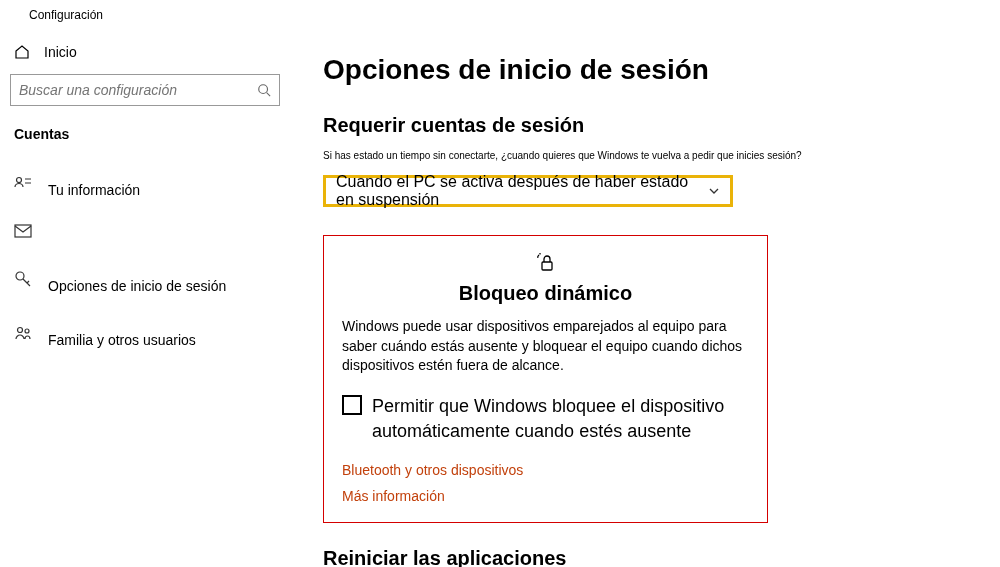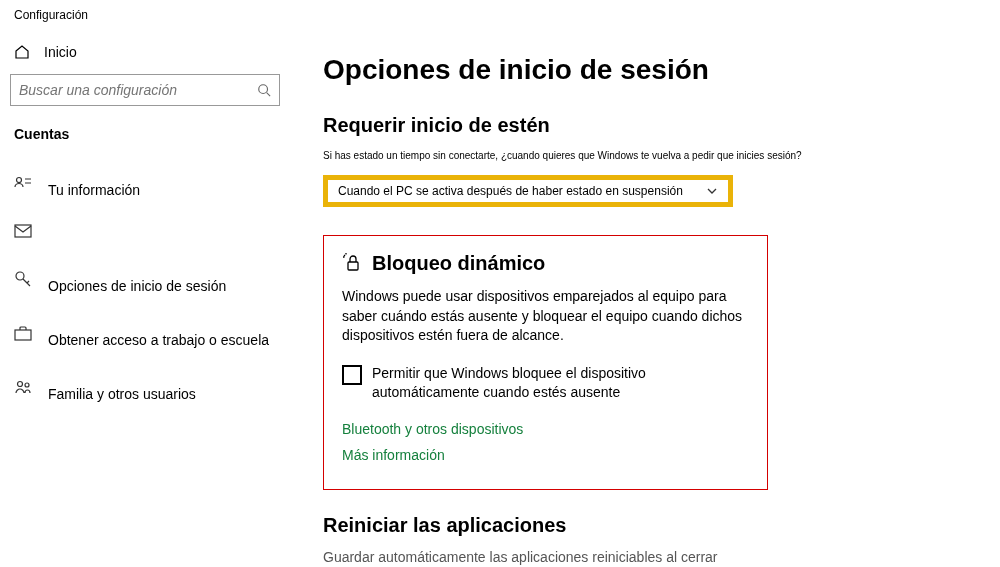--- a/index.html
+++ b/index.html
@@ -10,20 +10,21 @@
     background: #fff;
     width: 1000px;
     height: 567px;
     overflow: hidden;
     display: flex;
     flex-direction: column;
   }
   .titlebar {
     padding: 8px 14px 4px;
     font-size: 12px;
+    margin-left: 15px;
   }
   .layout {
     display: flex;
     flex: 1;
     overflow: hidden;
   }
   .sidebar {
     width: 295px;
     padding: 8px 0 0 0;
     display: flex;
@@ -76,59 +77,60 @@
     flex: 1;
     padding: 28px 24px 0 28px;
     overflow: hidden;
   }
   h1 { font-size: 28px; font-weight: 600; margin-bottom: 28px; }
   h2 { font-size: 20px; font-weight: 600; margin-bottom: 12px; }
   .desc { font-size: 10px; margin-bottom: 12px; max-width: 620px; line-height: 1.4; }
   .dropdown {
     width: 410px;
     height: 32px;
-    border: 5px solid #eab308;
+    border: 3px solid #eab308;
     display: flex;
     align-items: center;
     justify-content: space-between;
     padding: 0 10px;
-    font-size: 12px;
+    font-size: 16px;
     cursor: pointer;
     margin-bottom: 28px;
   }
   .highlight-box {
     border: 1.5px solid #d40000;
     padding: 16px 18px 18px;
     width: 445px;
     margin-bottom: 24px;
   }
   .dynlock-title {
     display: flex;
-    align-items: flex-start;
+    align-items: center;
     gap: 10px;
     font-size: 20px;
     font-weight: 600;
     margin-bottom: 12px;
+    flex-direction: column;
   }
   .dynlock-desc { font-size: 14px; line-height: 1.4; margin-bottom: 18px; }
   .checkbox-row {
     display: flex;
     align-items: flex-start;
     gap: 10px;
     margin-bottom: 18px;
   }
   .checkbox-row .box {
     width: 20px; height: 20px;
     border: 2px solid #000;
     flex-shrink: 0;
     margin-top: 1px;
   }
-  .checkbox-row .cblabel { font-size: 14px; line-height: 1.4; }
+  .checkbox-row .cblabel { font-size: 18px; line-height: 1.4; }
   .link {
-    color: #15803d;
+    color: #c2410c;
     font-size: 14px;
     cursor: pointer;
     margin-bottom: 10px;
     display: block;
   }
   .cut-text { color: #555; font-size: 14px; margin-top: 6px; }
   svg { display: block; }
 </style>
 </head>
 <body>
@@ -184,47 +186,38 @@
     <div class="nav-item">
       <span class="icon">
         <svg width="18" height="18" viewBox="0 0 18 18" fill="none" stroke="#333" stroke-width="1.2">
           <circle cx="6" cy="6" r="4"></circle>
             <path d="M9 9l7 7M13 13l2-2"></path>
         </svg>
       </span>
       <span class="label">Opciones de inicio de sesión</span>
     </div>
 
-    <div class="nav-item">
-      <span class="icon">
-        <svg width="18" height="18" viewBox="0 0 18 16" fill="none" stroke="#333" stroke-width="1.2">
-          <rect x="1" y="5" width="16" height="10"></rect>
-            <path d="M6 5V3a1 1 0 011-1h4a1 1 0 011 1v2"></path>
-        </svg>
-      </span>
-      <span class="label">Obtener acceso a trabajo o escuela</span>
-    </div>
 
     <div class="nav-item">
       <span class="icon">
         <svg width="18" height="18" viewBox="0 0 18 18" fill="none" stroke="#333" stroke-width="1.2">
           <circle cx="6" cy="6" r="2.5"></circle>
             <circle cx="13" cy="7" r="2"></circle>
           <path d="M2 15c0-2 2-4 4-4s4 2 4 4M11 15c0-1.5 1-3 2.5-3s2.5 1.5 2.5 3"></path>
         </svg>
       </span>
       <span class="label">Familia y otros usuarios</span>
     </div>
 
   </div>
 
   <div class="main">
     <h1>Opciones de inicio de sesión</h1>
 
-    <h2>Requerir inicio de estén</h2>
+    <h2>Requerir cuentas de sesión</h2>
     <p class="desc">Si has estado un tiempo sin conectarte, ¿cuando quieres que Windows te vuelva a pedir que inicies sesión?</p>
     <div class="dropdown">
       <span>Cuando el PC se activa después de haber estado en suspensión</span>
       <span>
         <svg width="12" height="12" viewBox="0 0 12 12" fill="none" stroke="#333" stroke-width="1.3">
             <path d="M2 4l4 4 4-4"></path>
           </svg>
       </span>
     </div>
 
@@ -238,20 +231,20 @@
           </svg>
         </span>
         <span>Bloqueo dinámico</span>
       </div>
       <p class="dynlock-desc">Windows puede usar dispositivos emparejados al equipo para saber cuándo estás ausente y bloquear el equipo cuando dichos dispositivos estén fuera de alcance.</p>
       <div class="checkbox-row">
         <div class="box"></div>
         <div class="cblabel">Permitir que Windows bloquee el dispositivo automáticamente cuando estés ausente</div>
       </div>
       <a class="link">Bluetooth y otros dispositivos</a>
-      <a class="link" style="margin-bottom:8px">Más información</a>
+      <a class="link" style="margin-bottom:0">Más información</a>
     </div>
 
     <h2>Reiniciar las aplicaciones</h2>
     <p class="cut-text">Guardar automáticamente las aplicaciones reiniciables al cerrar</p>
   </div>
 
 </div>
 
 </body></html>

